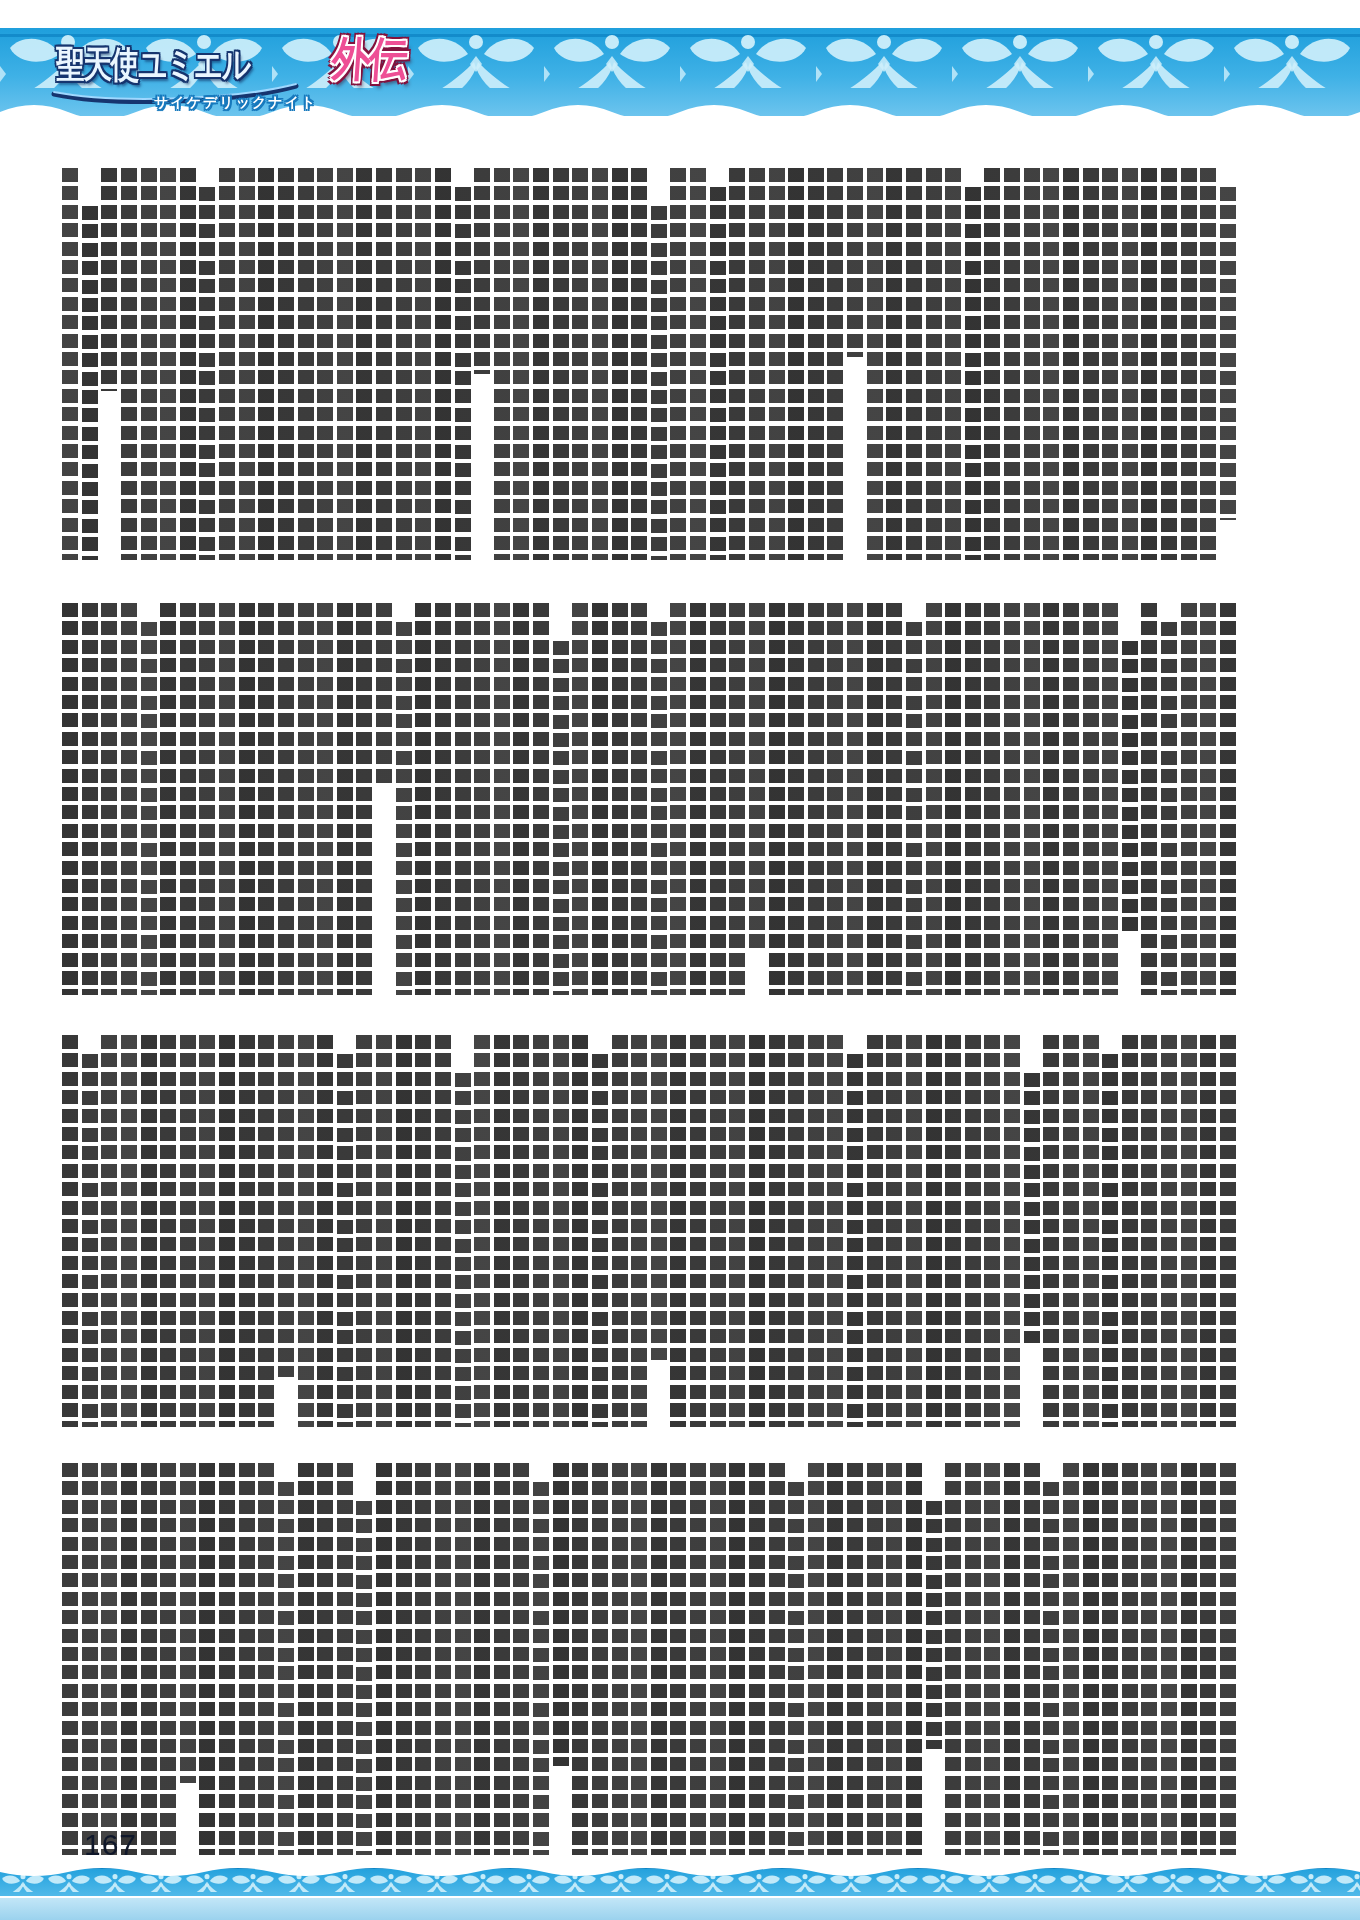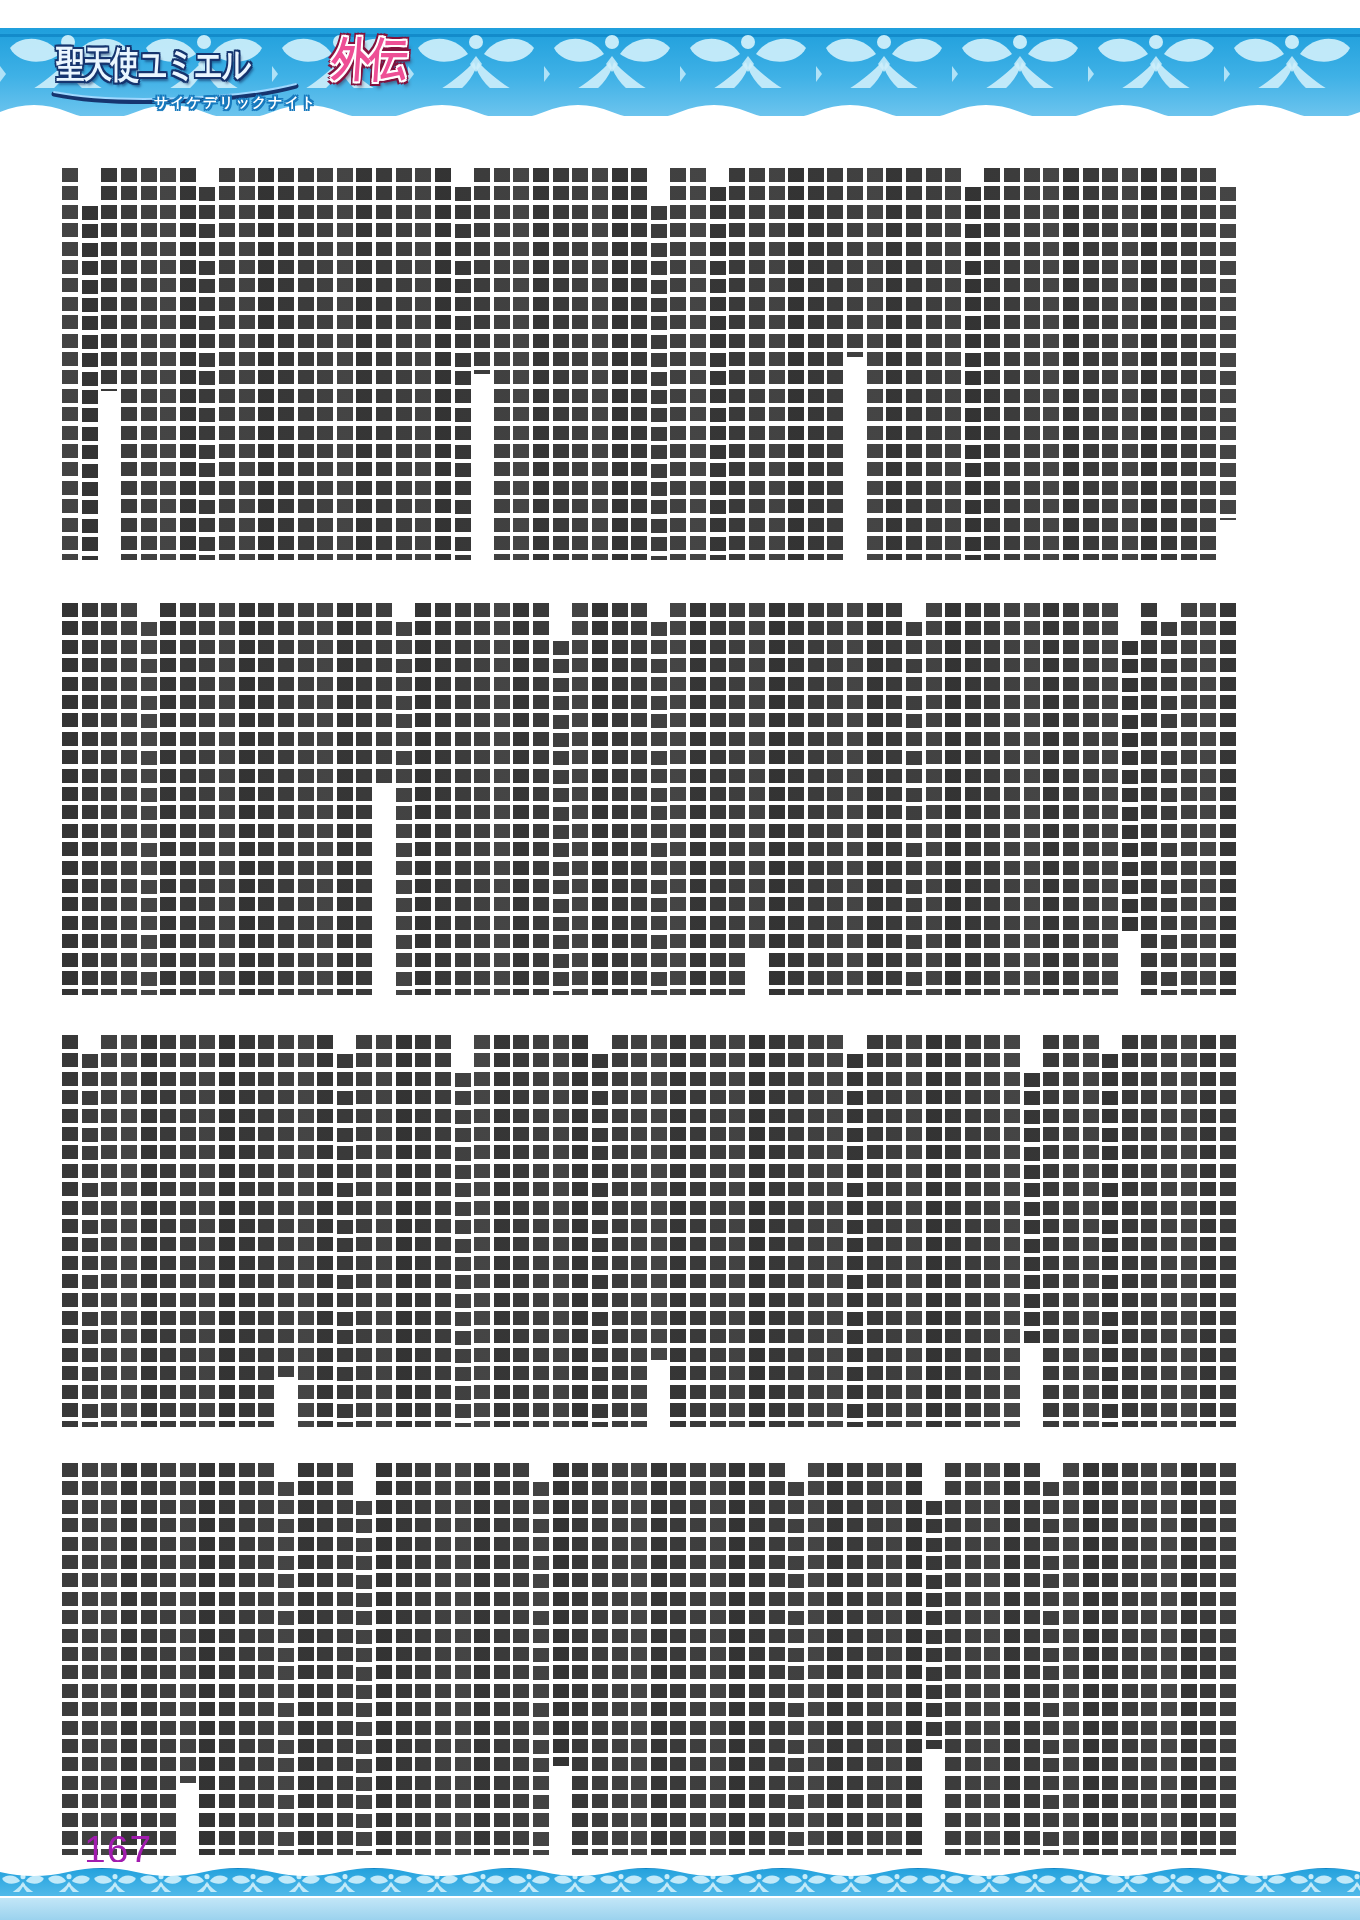--- a/index.html
+++ b/index.html
@@ -56,21 +56,21 @@
     width:16px;flex:0 0 16px;
     background:repeating-linear-gradient(
       to bottom,
       rgba(20,20,20,.92) 0px, rgba(20,20,20,.92) 14px,
       rgba(20,20,20,0) 14px, rgba(20,20,20,0) 18.4px);
   }
   
   .page-number{
     position:absolute;left:84px;top:1828px;
     font-family:"Liberation Sans","DejaVu Sans",sans-serif;
-    font-size:39px;color:#a21caf;letter-spacing:1px;
+    font-size:30px;color:#0f172a;letter-spacing:1px;
   }
 </style>
 </head>
 <body>
 
 <div class="page">
 
   <svg class="top-band" xmlns="http://www.w3.org/2000/svg" xmlns:xlink="http://www.w3.org/1999/xlink" viewBox="0 0 1360 126" preserveAspectRatio="none">
     <defs>
       <linearGradient id="gTop" x1="0" y1="0" x2="0" y2="1">

